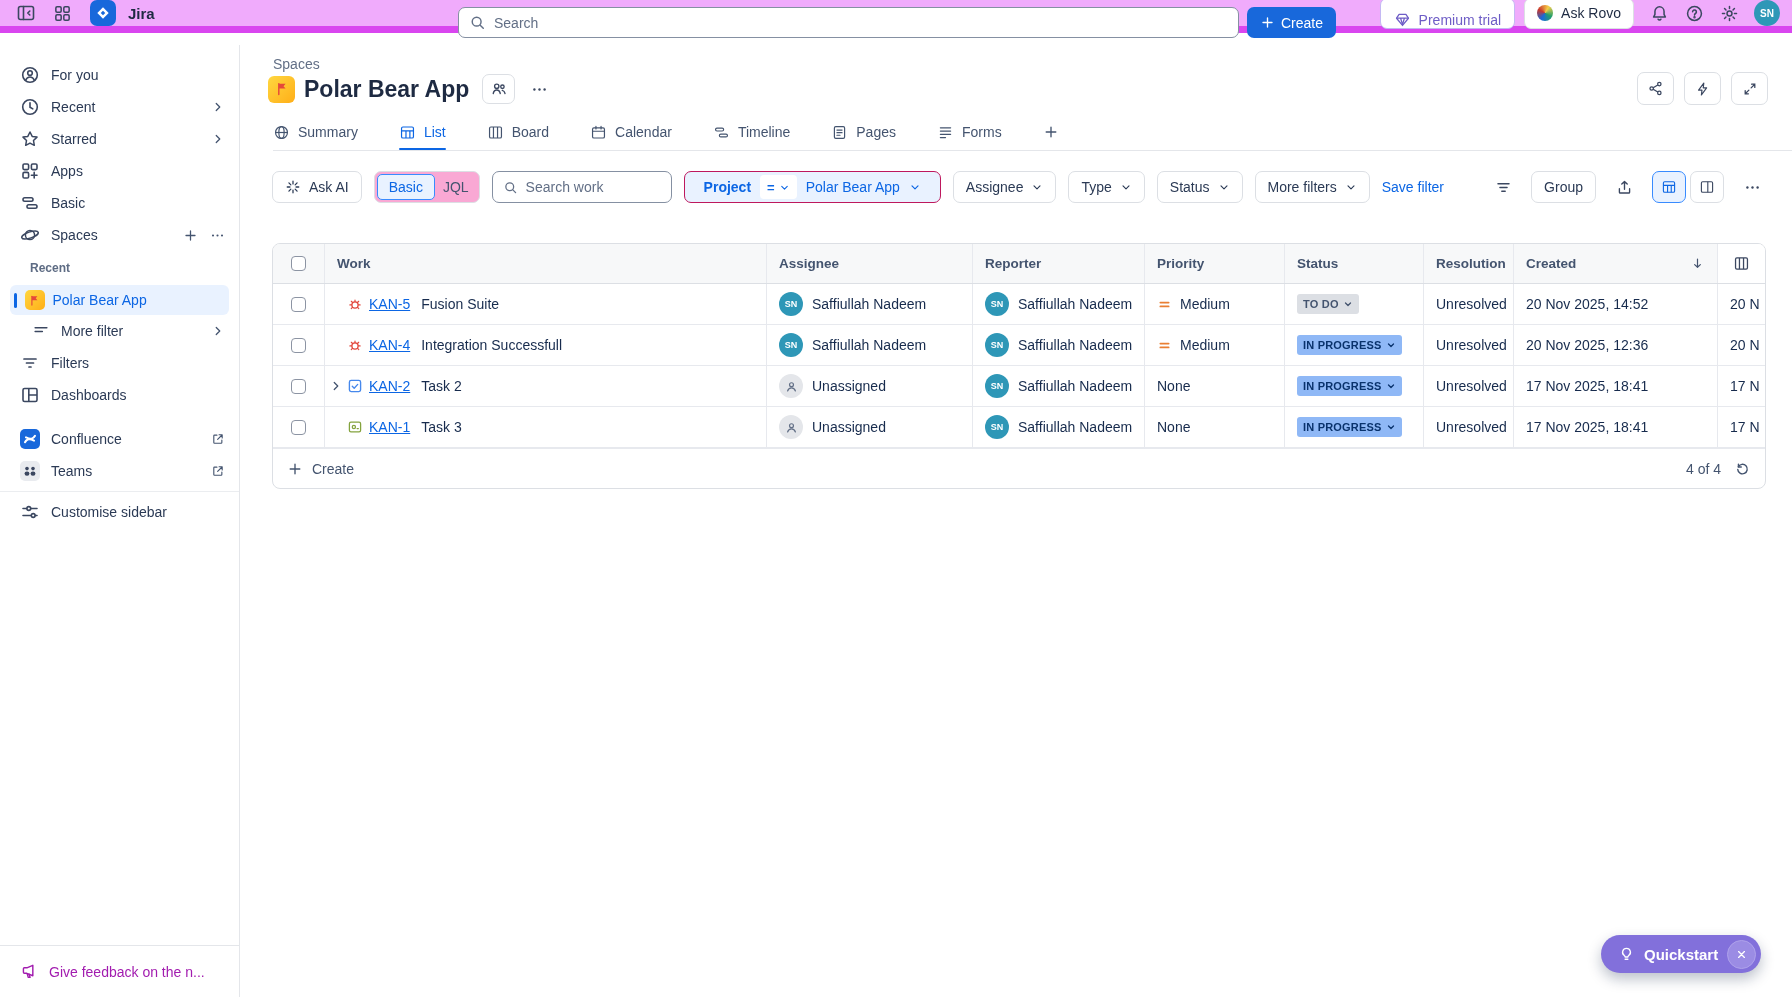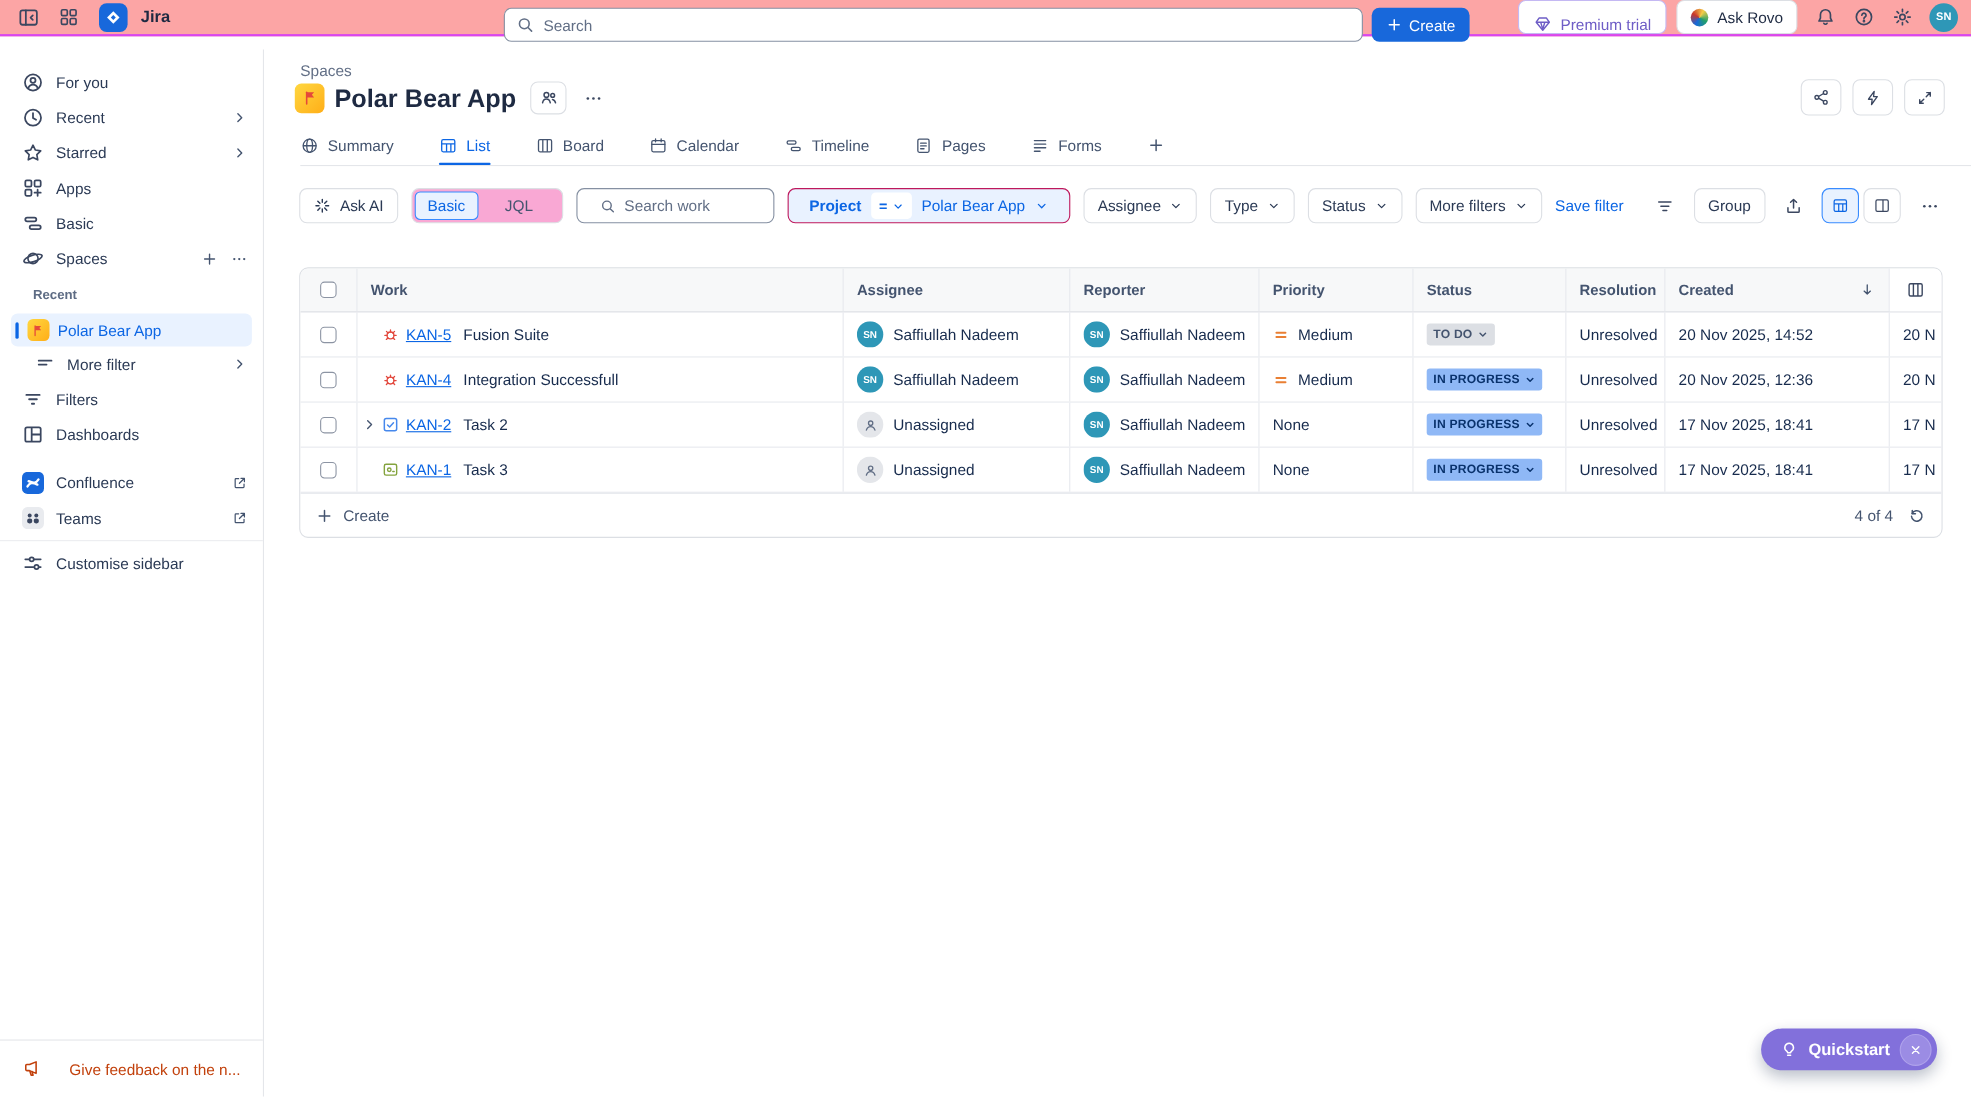--- a/index.html
+++ b/index.html
@@ -2,21 +2,21 @@
 <html><head>
 <meta charset="utf-8">
 <style>
 *{margin:0;padding:0;box-sizing:border-box}
 html,body{width:1792px;height:997px;overflow:hidden}
 body{position:relative;background:#fff;font-family:"Liberation Sans",sans-serif;color:#172B4D;font-size:14px}
 svg{display:block;flex:none}
 .ibtn{width:32px;height:32px;border:none;background:transparent;border-radius:6px;display:flex;align-items:center;justify-content:center;color:#3B4760;cursor:pointer}
 
 
-.topbar{position:absolute;top:0;left:0;width:100%;height:33px;background:#fca5a5;border-bottom:2px solid #d946ef;display:flex;align-items:center;z-index:6}
+.topbar{position:absolute;top:0;left:0;width:100%;height:33px;background:#f0abfc;border-bottom:7px solid #d946ef;display:flex;align-items:center;z-index:6}
 .tb-left{display:flex;align-items:center;gap:4px;padding-left:10px}
 .jira-mark{width:26px;height:26px;border-radius:7px;background:#1868DB;display:flex;align-items:center;justify-content:center;margin-left:8px}
 .tb-appname{font-weight:700;font-size:15px;margin-left:8px;color:#1E2A42}
 .tb-search{position:absolute;left:458px;top:7px;width:781px;height:31px;border:1px solid #8590A2;border-radius:7px;background:#fff;display:flex;align-items:center;gap:8px;padding:0 10px;color:#626F86}
 .tb-search input{flex:1;border:none;outline:none;font:inherit;font-size:14px;color:#172B4D;background:transparent}
 .tb-search input::placeholder{color:#626F86}
 .tb-create{position:absolute;left:1247px;top:7px;height:31px;padding:0 13px;border:none;border-radius:7px;background:#1868DB;color:#fff;font-size:14px;font-weight:500;display:flex;align-items:center;gap:6px;cursor:pointer}
 .tb-right{margin-left:auto;display:flex;align-items:center;gap:3px;padding-right:12px}
 .btn-premium{height:31px;border:1px solid #C4B8F3;border-radius:7px;background:#fff;color:#6E5DC6;display:flex;align-items:flex-end;gap:8px;padding:0 13px;font-size:14px;font-weight:500;margin-right:6px;cursor:pointer}
 .btn-rovo{height:31px;border:1px solid #DCDFE4;border-radius:7px;background:#fff;color:#1E2A42;display:flex;align-items:center;gap:8px;padding:0 12px;font-size:14px;font-weight:500;margin-right:6px;cursor:pointer}
@@ -28,21 +28,21 @@
 .sb-item{height:32px;display:flex;align-items:center;gap:11px;padding:0 14px 0 20px;font-size:14px;color:#2B3A55;cursor:pointer}
 .sb-item .sb-ic{color:#3B4760;display:flex}
 .sb-right{margin-left:auto;display:flex;align-items:center;gap:12px;color:#44546F}
 .sb-label{font-size:12px;font-weight:700;color:#5E6C84;padding:10px 0 4px 30px}
 .sb-selected{height:30px;margin:6px 10px 0 10px;border-radius:6px;background:#E9F2FF;color:#0C66E4;display:flex;align-items:center;gap:8px;padding:0 8px 0 4px;font-weight:500;cursor:pointer}
 .sb-selbar{width:2.5px;height:15px;border-radius:2px;background:#0C66E4}
 .flag-av{width:20px;height:20px;border-radius:5px;background:linear-gradient(135deg,#FFD740,#FFAE18);display:flex;align-items:center;justify-content:center}
 .sb-indent{padding-left:32px}
 .sb-gap{height:12px}
 .sb-div{height:1px;background:#EBEDF0;margin:4px 0}
-.sb-feedback{position:absolute;bottom:0;left:0;right:0;height:52px;border-top:1px solid #E4E6EA;display:flex;align-items:center;gap:24px;padding-left:20px;color:#c2410c;font-size:14px;cursor:pointer}
+.sb-feedback{position:absolute;bottom:0;left:0;right:0;height:52px;border-top:1px solid #E4E6EA;display:flex;align-items:center;gap:10px;padding-left:20px;color:#a21caf;font-size:14px;cursor:pointer}
 
 
 .main{position:absolute;left:241px;top:45px;right:0;bottom:0;background:#fff}
 .crumb{position:absolute;left:32px;top:11px;font-size:14px;color:#626F86;cursor:pointer}
 .title-row{position:absolute;left:27px;top:29px;display:flex;align-items:center;gap:9px}
 .proj-av{width:27px;height:27px;border-radius:6px;background:linear-gradient(135deg,#FFD740,#FFAE18);display:flex;align-items:center;justify-content:center}
 .page-title{font-size:23px;font-weight:700;color:#1E2A42}
 .small-btn{height:30px;min-width:33px;border:1px solid #DCDFE4;border-radius:7px;background:#fff;display:flex;align-items:center;justify-content:center;color:#3B4760;cursor:pointer;margin-left:4px}
 .dots-btn{border:none;background:transparent;color:#3B4760;width:30px;height:30px;display:flex;align-items:center;justify-content:center;cursor:pointer}
 .head-actions{position:absolute;top:27px;right:24px;display:flex;gap:10px}
@@ -51,22 +51,22 @@
 .tab{display:flex;align-items:center;gap:8px;font-size:14px;color:#44546F;position:relative;cursor:pointer;padding-bottom:2px}
 .tab.active{color:#0C66E4;font-weight:500}
 .tab.active::after{content:"";position:absolute;left:0;right:0;bottom:0;height:2.5px;border-radius:2px;background:#0C66E4}
 .tab-plus{color:#44546F;display:flex;align-items:center;cursor:pointer;padding-bottom:2px}
 
 
 .filter-row{position:absolute;left:31px;top:126px;right:24px;height:32px;display:flex;align-items:center;gap:12px}
 .fbtn{height:32px;border:1px solid #DCDFE4;border-radius:7px;background:#fff;display:flex;align-items:center;gap:8px;padding:0 12px;font-size:14px;color:#2B3A55;cursor:pointer;white-space:nowrap}
 .seg{height:32px;border:1px solid #DCDFE4;border-radius:7px;display:flex;align-items:center;padding:2px;background:#f9a8d4}
 .seg-on{height:26px;border:1px solid #388BFF;background:#E9F2FF;color:#0C66E4;border-radius:5px;display:flex;align-items:center;padding:0 11px;font-weight:500;cursor:pointer}
-.seg-off{padding:0 24px;color:#44546F;cursor:pointer}
-.fsearch{width:180px;height:32px;border:1px solid #8590A2;border-radius:7px;display:flex;align-items:center;gap:8px;padding:0 20px;color:#626F86;background:#fff}
+.seg-off{padding:0 8px;color:#44546F;cursor:pointer}
+.fsearch{width:180px;height:32px;border:1px solid #8590A2;border-radius:7px;display:flex;align-items:center;gap:8px;padding:0 10px;color:#626F86;background:#fff}
 .fsearch input{width:120px;border:none;outline:none;font:inherit;font-size:14px;background:transparent}
 .fsearch input::placeholder{color:#626F86}
 .chip{height:32px;border:1px solid #be185d;background:#E9F2FF;border-radius:7px;display:flex;align-items:center;gap:9px;padding:0 19px;color:#0C66E4;cursor:pointer;white-space:nowrap}
 .chip-label{font-weight:700}
 .chip-op{background:#fff;border-radius:4px;height:24px;display:flex;align-items:center;gap:4px;padding:0 7px;font-size:13px;font-weight:600}
 .link{color:#0C66E4;cursor:pointer;white-space:nowrap}
 .fspacer{flex:1}
 .ficon{width:32px;height:32px;display:flex;align-items:center;justify-content:center;color:#3B4760;cursor:pointer;border-radius:6px}
 .vseg{height:32px;display:flex;gap:4px}
 .vseg-on{width:34px;height:32px;border:1px solid #388BFF;background:#E9F2FF;border-radius:7px;display:flex;align-items:center;justify-content:center;color:#0C66E4;cursor:pointer}

